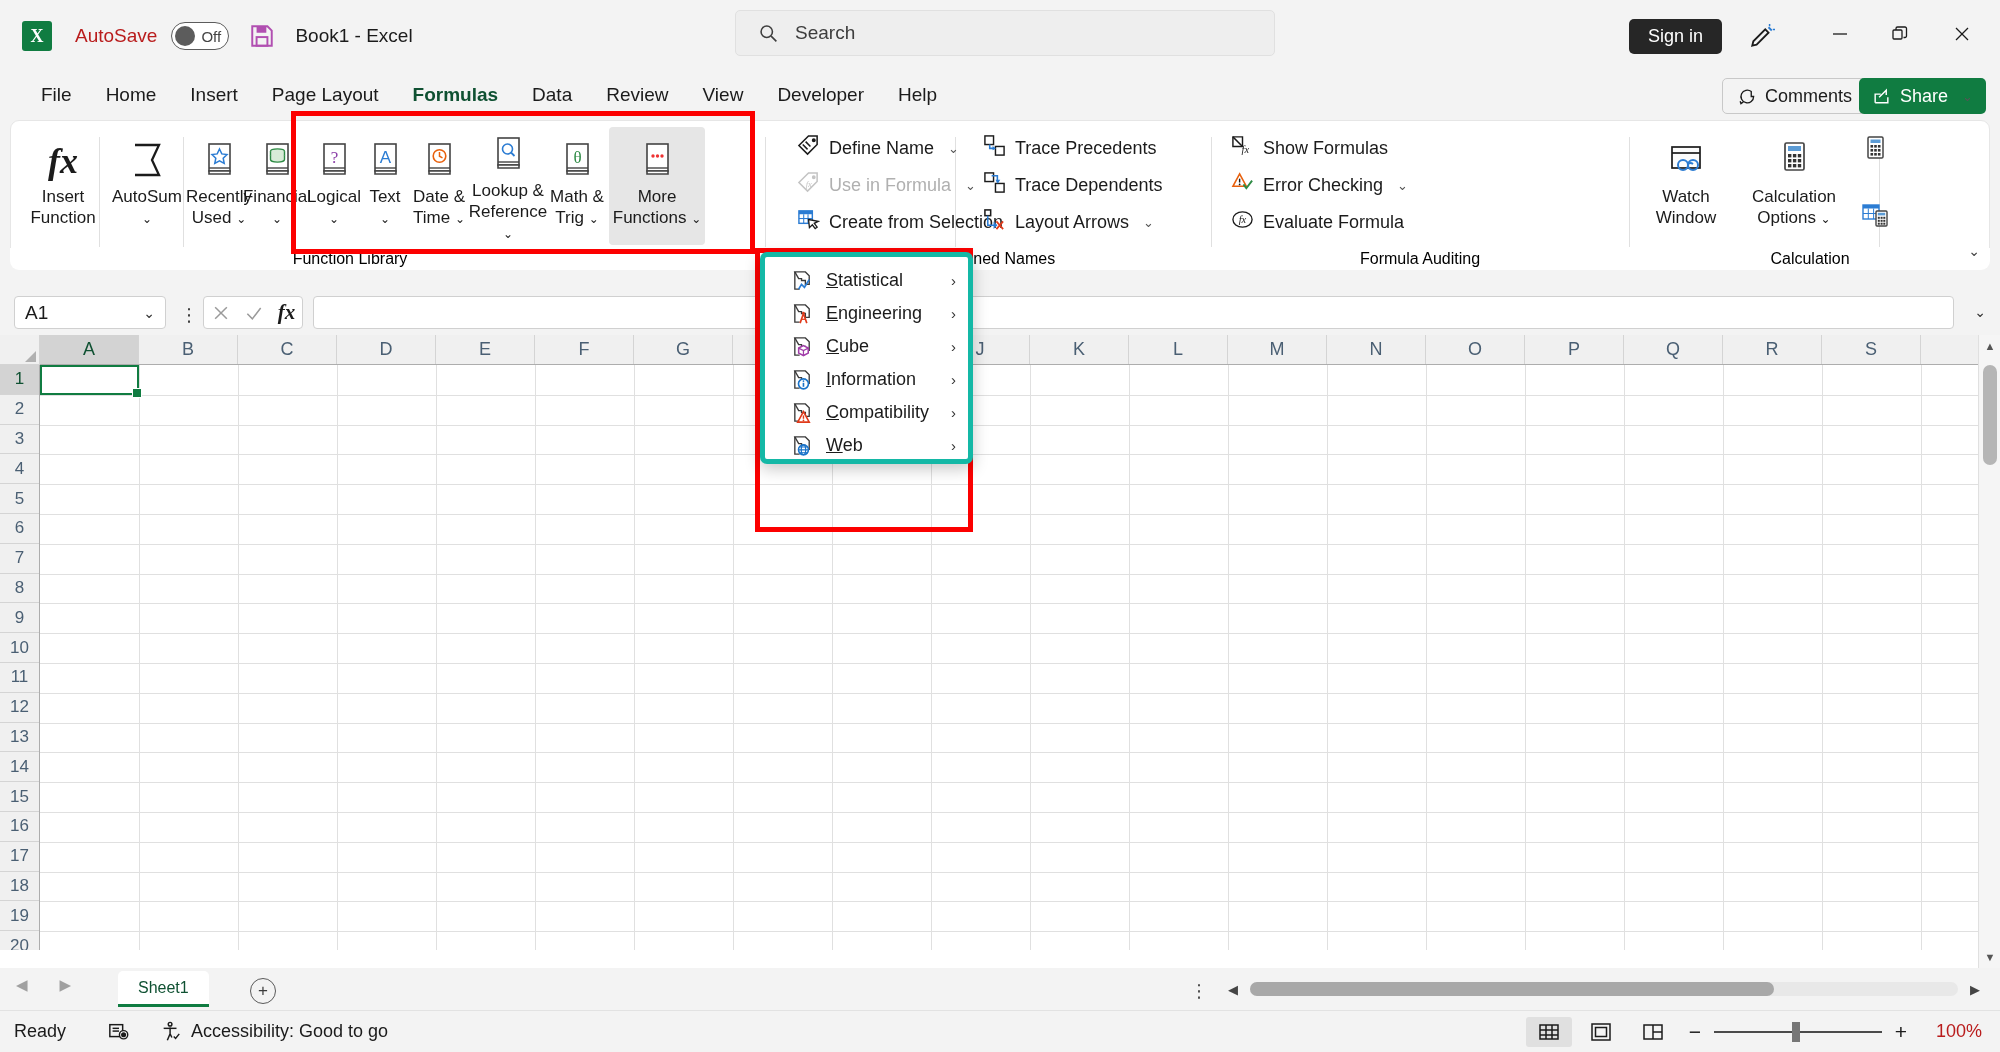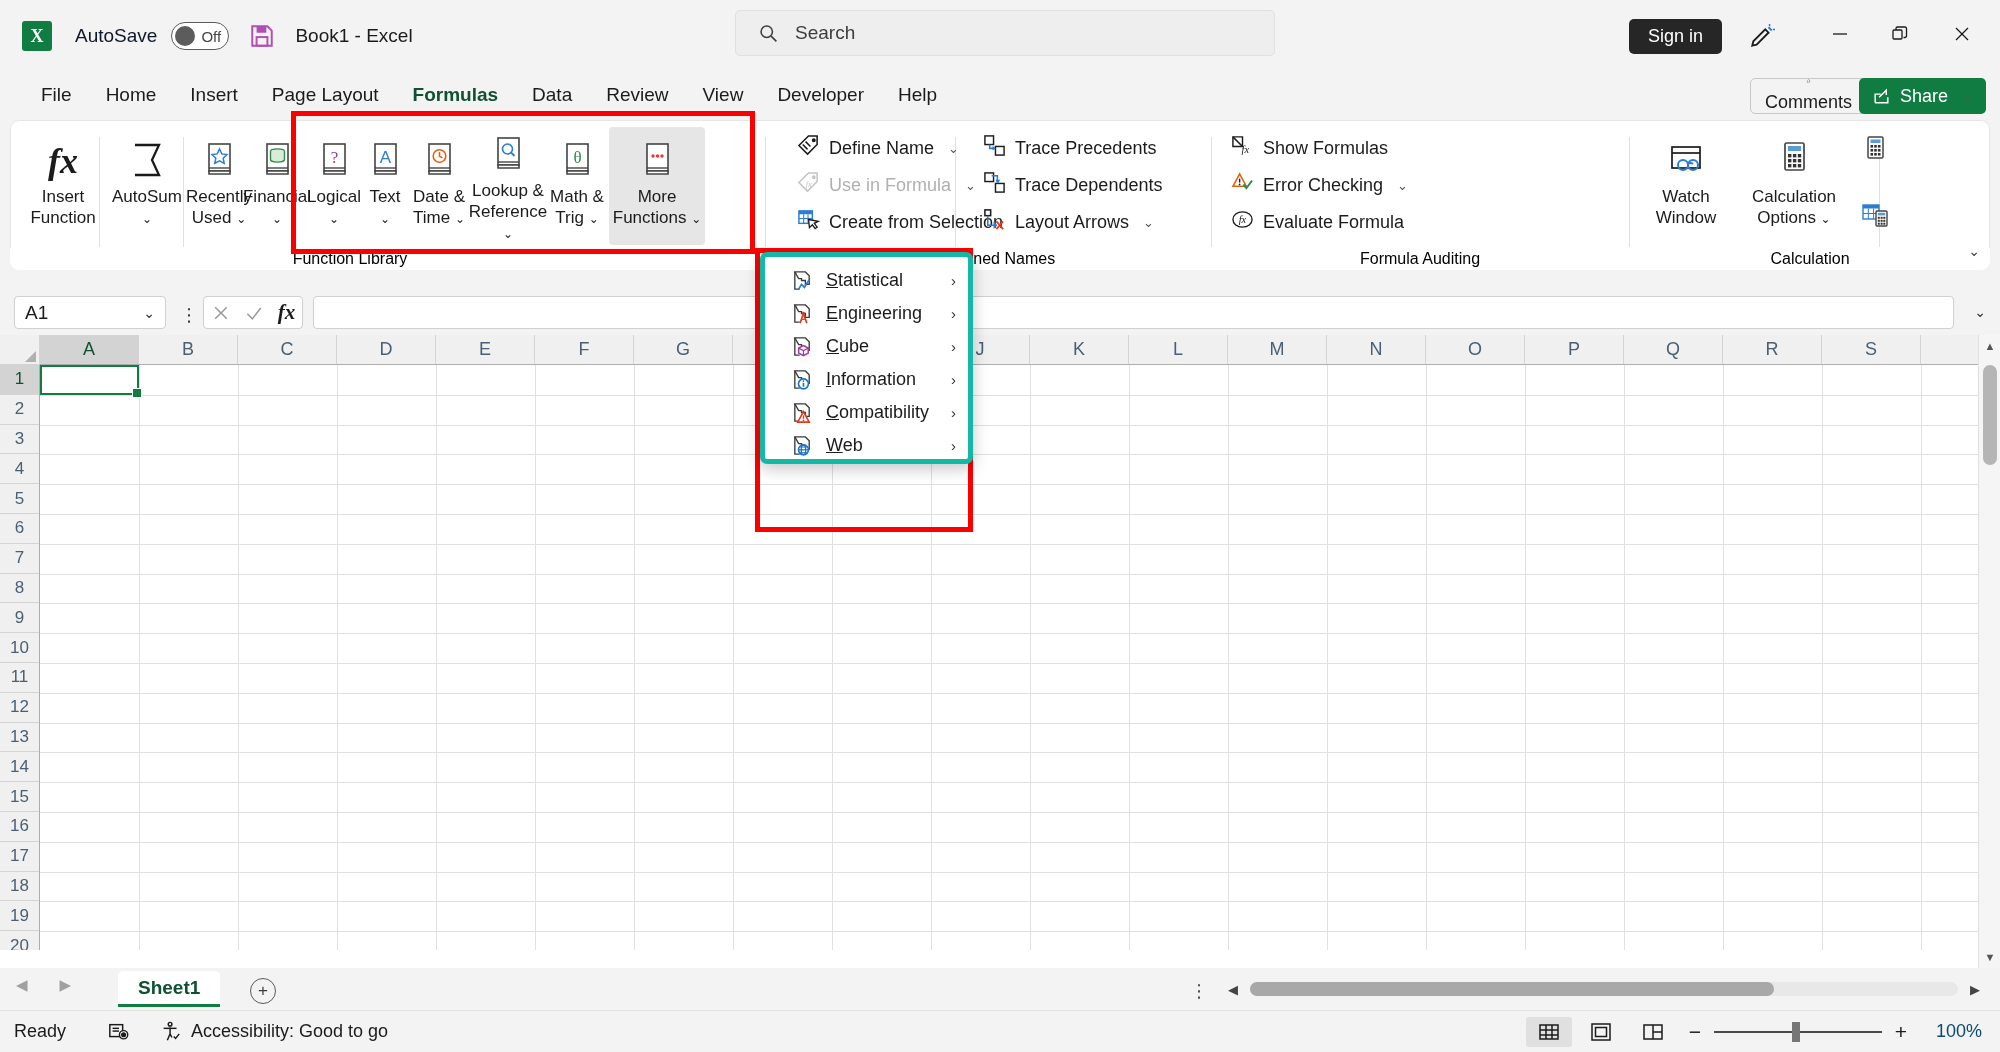--- a/index.html
+++ b/index.html
@@ -15,21 +15,21 @@
   .titlebar {
     position:absolute; left:0; top:0; width:2000px; height:72px;
     background:#f3f3f3; display:flex; align-items:center;
   }
   .xl-logo {
     width:30px; height:30px; margin-left:22px; border-radius:3px;
     background:#107c41; color:#fff; font-size:18px; font-weight:bold;
     display:flex; align-items:center; justify-content:center;
     font-family:"Liberation Serif", serif;
   }
-  .autosave-label { margin-left:23px; font-size:19px; color:#0f172a; }
+  .autosave-label { margin-left:23px; font-size:19px; color:#b91c1c; }
   .toggle {
     margin-left:14px; width:58px; height:28px; border-radius:14px;
     border:1.5px solid #5c5c5c; background:#fff; position:relative;
     display:flex; align-items:center;
   }
   .toggle .knob {
     width:20px; height:20px; border-radius:50%; background:#5c5c5c; margin-left:3px;
   }
   .toggle .state { font-size:15px; color:#444; margin-left:6px; }
   .save-icon { margin-left:20px; width:26px; height:26px; position:relative; }
@@ -67,21 +67,21 @@
     display:flex; align-items:center; cursor:pointer; position:relative;
   }
   .tab.active { font-weight:bold; color:#0f5132; }
   .tab.active::after {
     content:""; position:absolute; left:16px; right:16px; bottom:1px;
     height:3px; background:#107c41;
   }
   .comments-btn {
     position:absolute; right:133px; top:78px; height:36px; padding:0 14px;
     border:1px solid #c8c8c8; border-radius:5px; background:#f3f3f3;
-    display:flex; align-items:center; gap:9px; font-size:18px; color:#1b1b1b; cursor:pointer;flex-direction:column;
+    display:flex; align-items:center; gap:9px; font-size:18px; color:#1b1b1b; cursor:pointer;
   }
   .share-btn {
     position:absolute; right:14px; top:78px; height:36px; padding:0 13px;
     background:#107c41; color:#fff; border-radius:5px;
     display:flex; align-items:center; gap:9px; font-size:18px; cursor:pointer;justify-content:flex-end;
   }
 
   
   .ribbon {
     position:absolute; left:10px; top:120px; width:1980px; height:148px;
@@ -219,21 +219,21 @@
     font-size:11px; color:#555; cursor:pointer;
   }
 
   
   .sheetbar { position:absolute; left:0; top:968px; width:2000px; height:42px; background:#f3f3f3; }
   .nav-arrows { position:absolute; left:16px; top:8px; display:flex; gap:32px; }
   .nav-arrows span { font-size:15px; color:#a0a0a0; cursor:pointer; }
   .sheet-tab {
     position:absolute; left:118px; top:3px; height:36px; padding:0 20px;
     background:#fff; border-radius:5px 5px 0 0; display:flex; align-items:center;
-    font-size:19px; font-weight:bold; color:#0f5132; cursor:pointer;
+    font-size:16px; font-weight:normal; color:#0f5132; cursor:pointer;
     border-bottom:3px solid #107c41;
   }
   .add-sheet {
     position:absolute; left:250px; top:10px; width:26px; height:26px;
     border:1.5px solid #5a5a5a; border-radius:50%;
     display:flex; align-items:center; justify-content:center;
     font-size:17px; color:#3a3a3a; cursor:pointer;
   }
   .hdots { position:absolute; left:1190px; top:12px; font-size:18px; color:#444; cursor:pointer; }
   .hscroll {
@@ -254,21 +254,21 @@
   .st-ready { margin-left:14px; font-size:18px; color:#1b1b1b; }
   .st-item { display:flex; align-items:center; gap:9px; font-size:18px; color:#1b1b1b; cursor:pointer; }
   .view-btn {
     width:46px; height:30px; display:flex; align-items:center; justify-content:center;
     cursor:pointer; border-radius:3px;
   }
   .view-btn.active { background:#e0e0e0; }
   .zoom-slider { position:relative; width:168px; height:20px; display:flex; align-items:center; cursor:pointer; }
   .zoom-slider .track { position:absolute; left:0; right:0; height:2px; background:#4a4a4a; }
   .zoom-slider .handle { position:absolute; left:78px; width:8px; height:20px; background:#767676; }
-  .zlabel { font-size:18px; color:#0c4a6e; width:62px; text-align:right; }
+  .zlabel { font-size:18px; color:#b91c1c; width:62px; text-align:right; }
 </style>
 </head>
 <body>
 
 <div class="app">
 
   <div class="titlebar">
     <div class="xl-logo">X</div>
     <div class="autosave-label">AutoSave</div>
     <div class="toggle">

